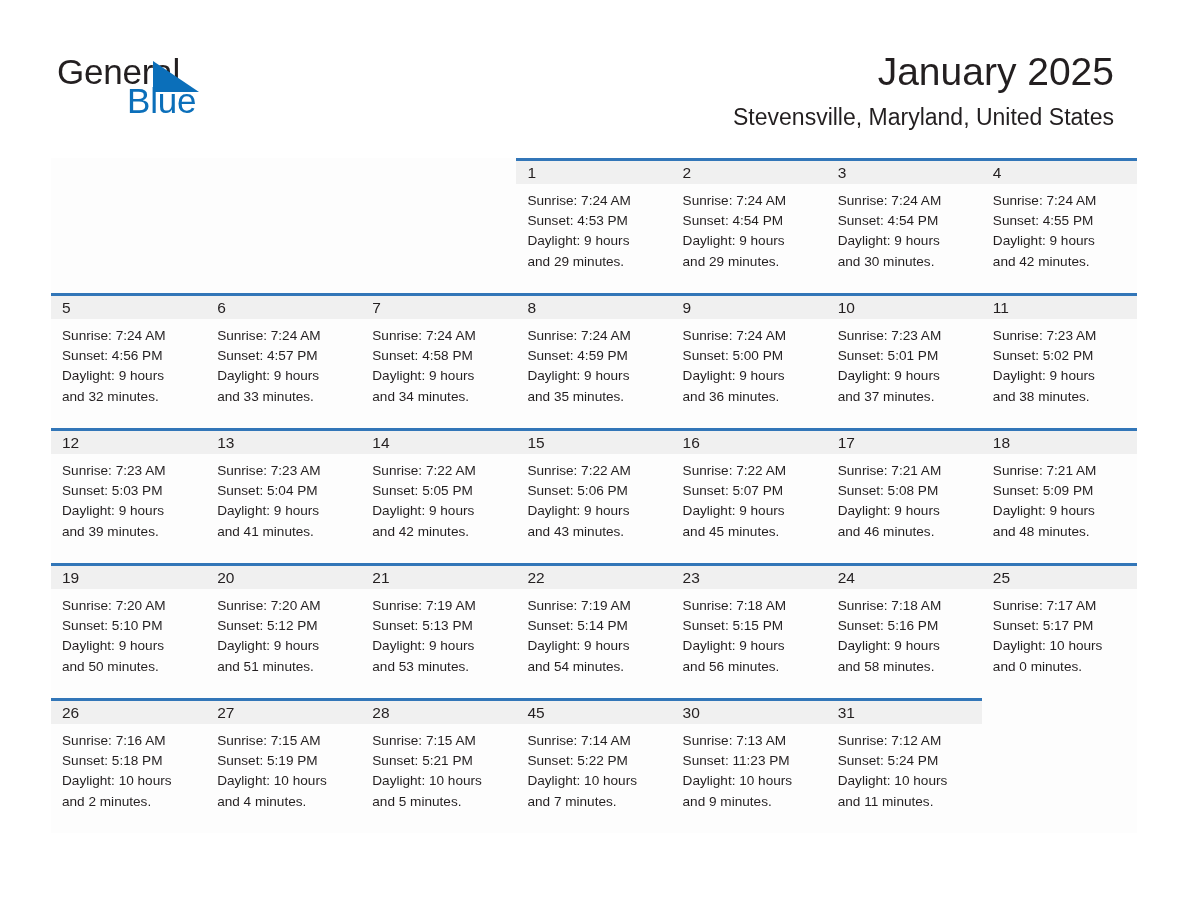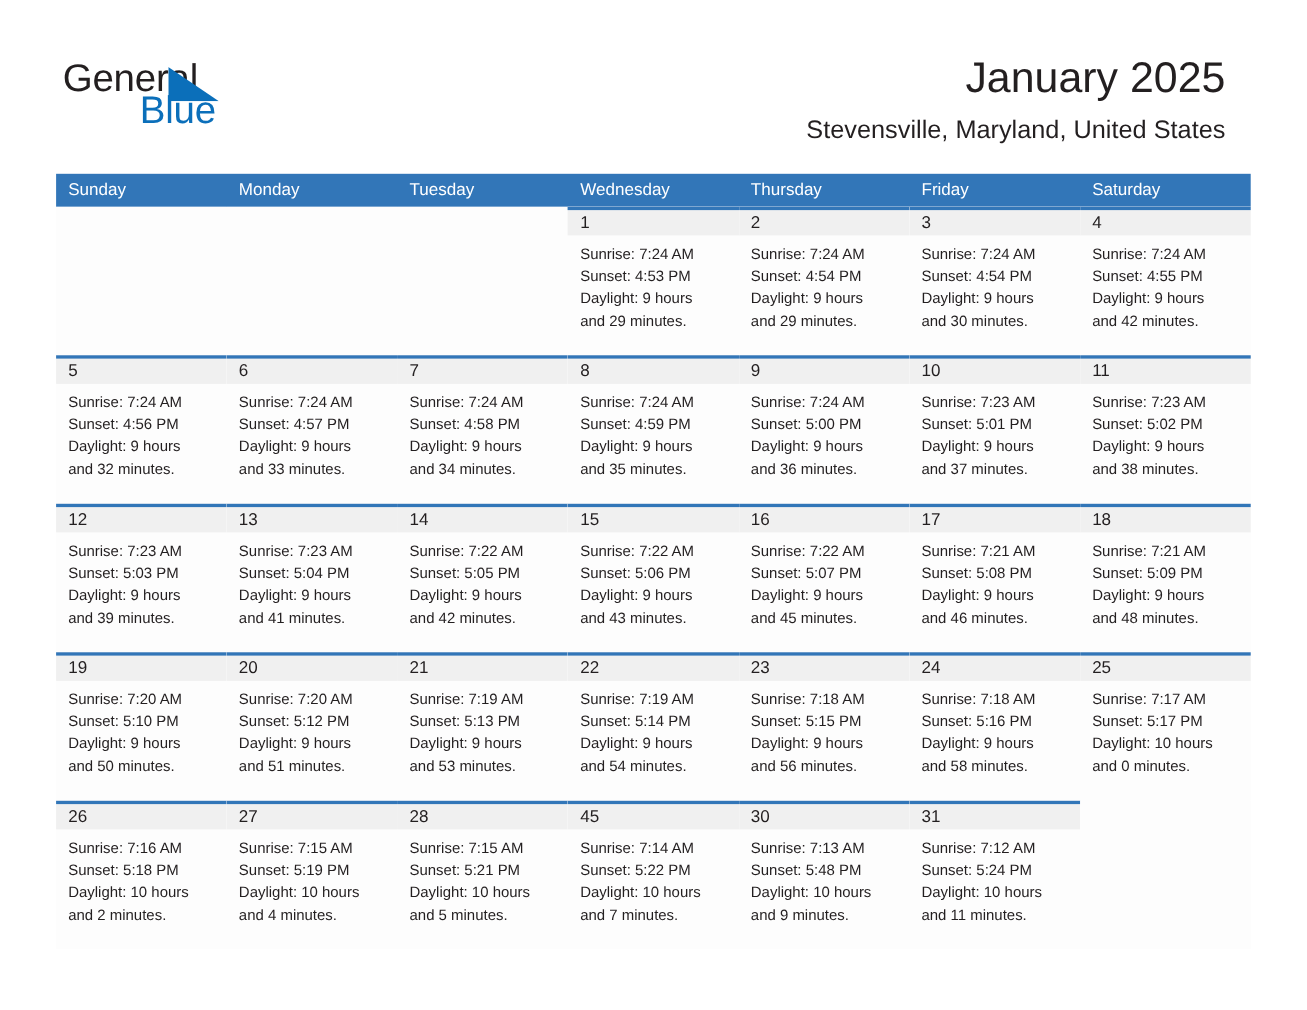--- a/index.html
+++ b/index.html
@@ -168,29 +168,20 @@
     </div>
 
     <div class="title-block">
       <div class="cal-title">January 2025</div>
       <div class="cal-subtitle">Stevensville, Maryland, United States</div>
     </div>
 
   </div>
 
   <div class="calendar">
-    <div class="weekday-row" id="weekday-row">
-        <div class="weekday">Sunday</div>
-        <div class="weekday">Monday</div>
-        <div class="weekday">Tuesday</div>
-        <div class="weekday">Wednesday</div>
-        <div class="weekday">Thursday</div>
-        <div class="weekday">Friday</div>
-        <div class="weekday">Saturday</div>
-      </div>
     <div id="weeks-container">
         <div class="week-row">
           <div class="day-cell blank">
             <div class="daynum-band"></div>
           </div>
           <div class="day-cell blank">
             <div class="daynum-band"></div>
           </div>
           <div class="day-cell blank">
             <div class="daynum-band"></div>
@@ -461,21 +452,21 @@
               <div>Sunrise: 7:14 AM</div>
               <div>Sunset: 5:22 PM</div>
               <div>Daylight: 10 hours</div>
               <div>and 7 minutes.</div>
             </div>
           </div>
           <div class="day-cell filled">
             <div class="daynum-band"><span class="daynum">30</span></div>
             <div class="day-info">
               <div>Sunrise: 7:13 AM</div>
-              <div>Sunset: 5:48 PM</div>
+              <div>Sunset: 11:23 PM</div>
               <div>Daylight: 10 hours</div>
               <div>and 9 minutes.</div>
             </div>
           </div>
           <div class="day-cell filled">
             <div class="daynum-band"><span class="daynum">31</span></div>
             <div class="day-info">
               <div>Sunrise: 7:12 AM</div>
               <div>Sunset: 5:24 PM</div>
               <div>Daylight: 10 hours</div>

